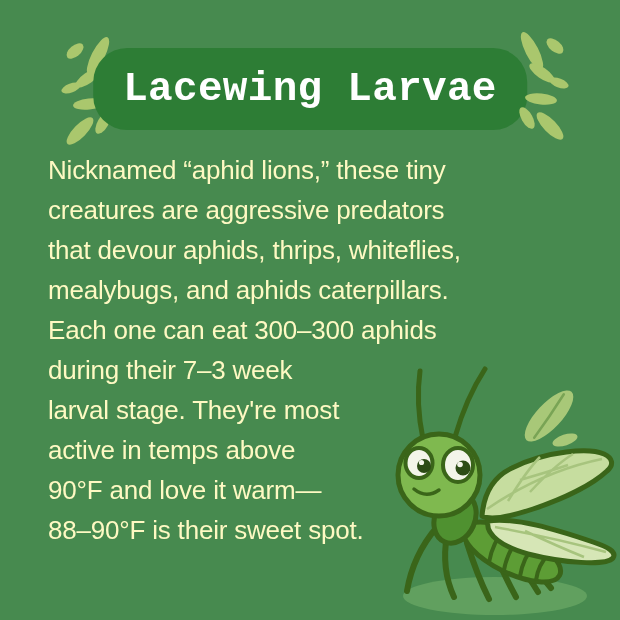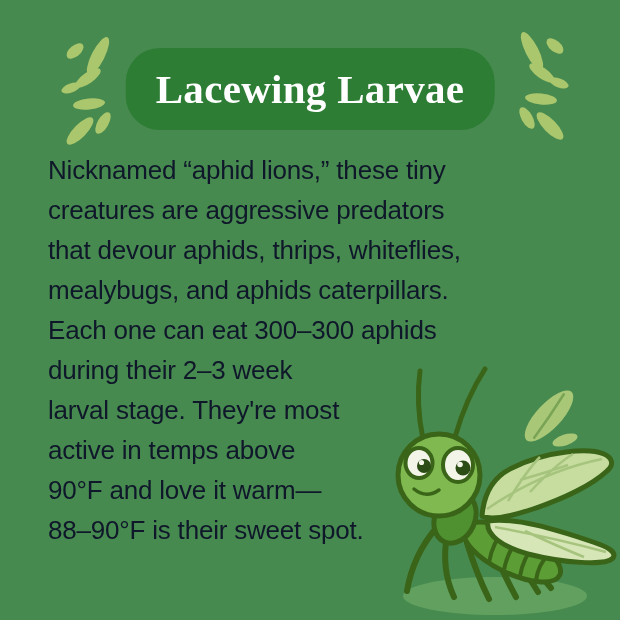--- a/index.html
+++ b/index.html
@@ -10,26 +10,26 @@
   }
   .card{position:relative;width:620px;height:620px;background:#478a4f;}
 
   .title-pill{
     position:absolute;top:48px;left:50%;transform:translateX(-50%);
     background:#2d7d35;border-radius:34px;height:82px;
     display:flex;align-items:center;padding:0 30px;white-space:nowrap;
   }
   .title-pill h1{
     margin:0;color:#ffffff;font-size:41px;font-weight:700;letter-spacing:.3px;
-    font-family:Liberation Serif, serif;
+    font-family:Liberation Mono, monospace;
   }
 
   .body-text{
     position:absolute;top:150px;left:48px;
-    color:#0f172a;font-size:26px;line-height:40px;letter-spacing:-0.2px;
+    color:#fef9c3;font-size:26px;line-height:40px;letter-spacing:-0.2px;
   }
   .body-text .line{white-space:nowrap;}
 
   .burst{position:absolute;}
   .burst-left{left:45px;top:35px;width:90px;height:110px;}
   .burst-right{left:495px;top:30px;width:90px;height:110px;}
 
   .insect{position:absolute;left:375px;top:355px;width:245px;height:265px;}
 </style>
 </head>
@@ -92,21 +92,21 @@
         </g>
     </g>
   </svg>
 
   <div class="body-text">
     <div class="line">Nicknamed “aphid lions,” these tiny</div>
     <div class="line">creatures are aggressive predators</div>
     <div class="line">that devour aphids, thrips, whiteflies,</div>
     <div class="line">mealybugs, and aphids caterpillars.</div>
     <div class="line">Each one can eat 300–300 aphids</div>
-    <div class="line">during their 2–3 week</div>
+    <div class="line">during their 7–3 week</div>
     <div class="line">larval stage. They're most</div>
     <div class="line">active in temps above</div>
     <div class="line">90°F and love it warm—</div>
     <div class="line">88–90°F is their sweet spot.</div>
   </div>
 
   <svg class="insect" viewBox="0 0 245 265">
 
     <g fill="#a8c878">
       <g transform="translate(174,61) rotate(-47)">

